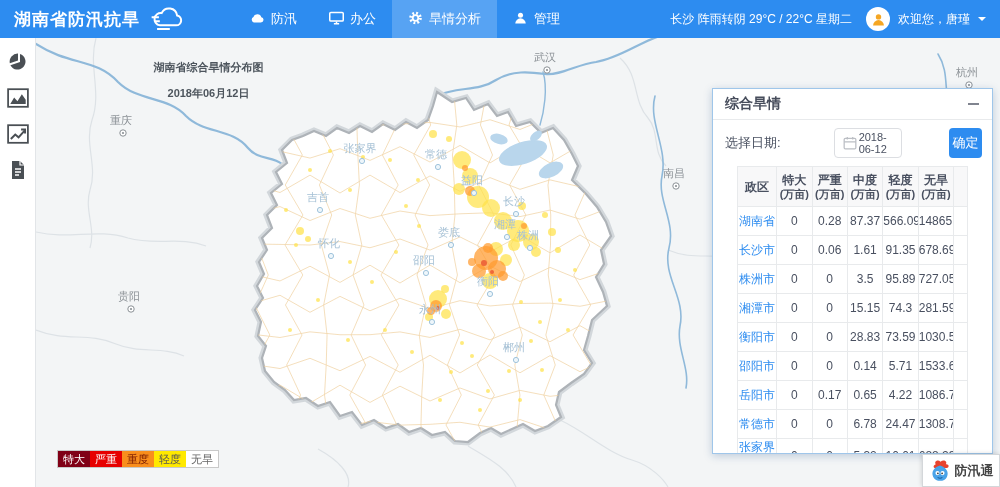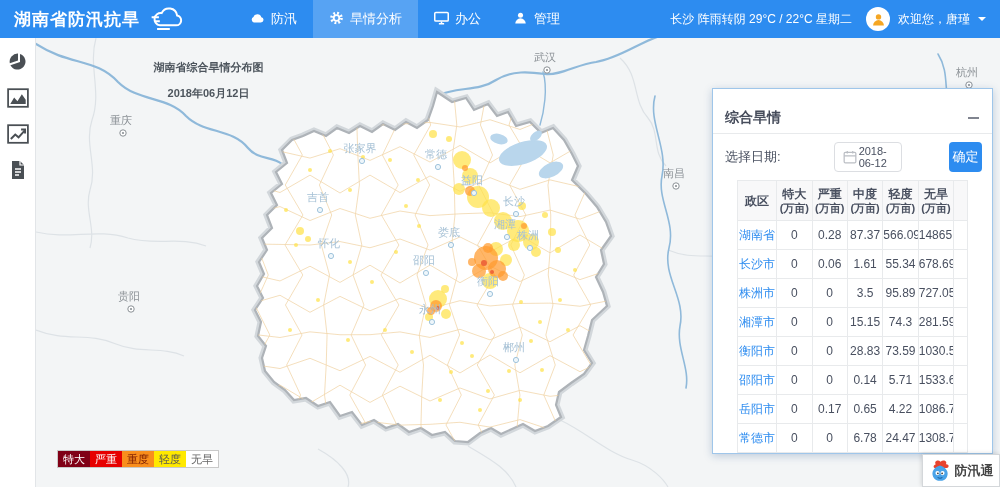--- a/index.html
+++ b/index.html
@@ -32,21 +32,21 @@
   .map-area { position:absolute; top:38px; left:36px; width:964px; height:449px; overflow:hidden; }
   #map-svg { position:absolute; top:0; left:0; }
   .map-title { position:absolute; top:16px; left:40px; width:265px; text-align:center; color:#4d555d; font-weight:bold; font-size:11px; line-height:26px; z-index:5; }
 
   
   .legend { position:absolute; left:22px; bottom:20px; display:flex; z-index:5; box-shadow:0 0 0 1px #c9c9c9; }
   .legend-item { font-size:11px; padding:1px 5px; line-height:14px; white-space:nowrap; }
 
   
   .panel { position:absolute; left:676px; top:50px; width:281px; height:366px; background:#fff; border:1px solid #9fc6ea; box-shadow:0 2px 8px rgba(30,80,140,.25); z-index:10; overflow:hidden; }
-  .panel-header { height:31px; display:flex; align-items:center; justify-content:space-between; padding:0 12px; border-bottom:1px solid #e8eaec;margin-top:14px; }
+  .panel-header { height:31px; display:flex; align-items:center; justify-content:space-between; padding:0 12px; border-bottom:1px solid #e8eaec; }
   .panel-title { font-size:14px; font-weight:bold; color:#464c5b; }
   .collapse-btn { width:14px; height:14px; display:flex; align-items:center; justify-content:center; cursor:pointer; }
   .collapse-btn i { display:block; width:11px; height:2px; background:#80848f; }
   .date-row { display:flex; align-items:center; padding:8px 10px 8px 12px;gap:45px; }
   .date-label { font-size:13px; color:#495060; white-space:nowrap; }
   .date-input { flex:1; height:30px; margin-left:8px; border:1px solid #dcdee2; border-radius:4px; display:flex; align-items:center; background:#fff; cursor:pointer; }
   .date-input .cal { color:#bbbec4; margin:0 2px 0 8px; display:flex; }
   .date-input .cal svg { width:14px; height:14px; }
   .date-value { flex:1; text-align:center; font-size:11px; color:#495060; padding-right:14px; }
   .confirm { margin-left:2px; width:54px; height:30px; background:#2d8cf0; color:#fff; border:none; border-radius:4px; font-size:13px; cursor:pointer; font-family:inherit; }
@@ -84,33 +84,33 @@
         </svg>
       </span>
     </div>
     <nav class="nav-menu" id="nav-menu">
         <div class="nav-item">
           <span><svg viewBox="0 0 20 14">
               <path d="M5 13h9.5a3.5 3.5 0 0 0 .6-6.95A5.5 5.5 0 0 0 4.6 5.6 4 4 0 0 0 5 13z" fill="currentColor"></path>
             </svg></span>
           <span>防汛</span>
         </div>
+        <div class="nav-item">
+          <span><svg viewBox="0 0 20 18">
+              <rect x="1" y="1.5" width="18" height="11.5" rx="1.5" fill="none" stroke="currentColor" stroke-width="2"></rect>
+              <path d="M6.5 16.5h7M10 13.5v3" stroke="currentColor" stroke-width="2" fill="none"></path>
+            </svg></span>
+          <span>办公</span>
+        </div>
         <div class="nav-item active">
           <span><svg viewBox="0 0 20 20">
               <circle cx="10" cy="10" r="7" fill="none" stroke="currentColor" stroke-width="4" stroke-dasharray="2.6 2.9"></circle>
               <circle cx="10" cy="10" r="4" fill="none" stroke="currentColor" stroke-width="2.6"></circle>
             </svg></span>
           <span>旱情分析</span>
-        </div>
-        <div class="nav-item">
-          <span><svg viewBox="0 0 20 18">
-              <rect x="1" y="1.5" width="18" height="11.5" rx="1.5" fill="none" stroke="currentColor" stroke-width="2"></rect>
-              <path d="M6.5 16.5h7M10 13.5v3" stroke="currentColor" stroke-width="2" fill="none"></path>
-            </svg></span>
-          <span>办公</span>
         </div>
         <div class="nav-item">
           <span><svg viewBox="0 0 20 20">
               <circle cx="10" cy="6" r="3.6" fill="currentColor"></circle>
               <path d="M2.5 18a7.5 7.5 0 0 1 15 0z" fill="currentColor"></path>
             </svg></span>
           <span>管理</span>
         </div>
       </nav>
     <div class="nav-right">
@@ -405,21 +405,21 @@
                 <td>87.37</td>
                 <td>566.09</td>
                 <td>14865.61</td>
                 <td></td>
               </tr>
               <tr>
                 <td class="region">长沙市</td>
                 <td>0</td>
                 <td>0.06</td>
                 <td>1.61</td>
-                <td>55.34</td>
+                <td>91.35</td>
                 <td>678.69</td>
                 <td></td>
               </tr>
               <tr>
                 <td class="region">株洲市</td>
                 <td>0</td>
                 <td>0</td>
                 <td>3.5</td>
                 <td>95.89</td>
                 <td>727.05</td>

